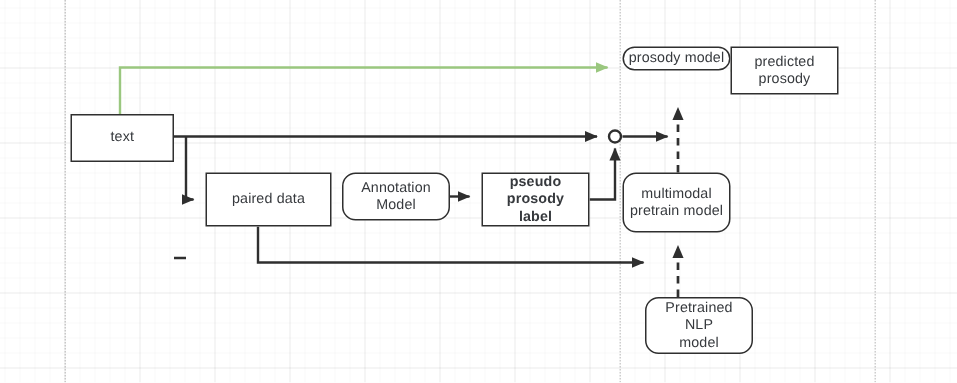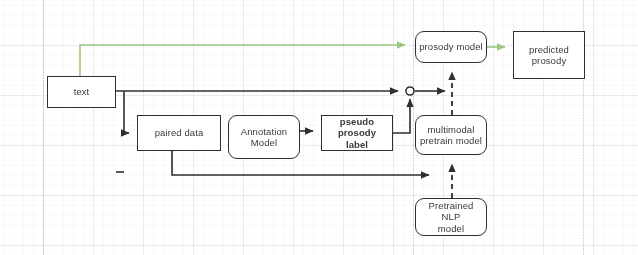--- a/index.html
+++ b/index.html
@@ -107,41 +107,41 @@
 
   <div class="node" style="left:47px;top:76px;width:69px;height:32px;">
     <span class="node-label">text</span>
   </div>
 
 
   <div class="node" style="left:137px;top:115px;width:84px;height:36px;">
     <span class="node-label">paired data</span>
   </div>
 
-  <div class="node rounded" style="left:228px;top:115px;width:72px;height:44px;">
+  <div class="node rounded" style="left:228px;top:115px;width:72px;height:32px;">
     <span class="node-label">Annotation Model</span>
   </div>
 
   <div class="node" style="left:321px;top:115px;width:72px;height:36px;font-weight:bold;">
     <span class="node-label">pseudo prosody
 label</span>
   </div>
 
   <div class="node rounded" style="left:415px;top:115px;width:72px;height:40px;align-items:center;">
     <span class="node-label">multimodal
 pretrain model</span>
   </div>
 
-  <div class="node rounded" style="left:415px;top:31px;width:72px;height:32px;">
+  <div class="node rounded" style="left:415px;top:31px;width:72px;height:16px;">
     <span class="node-label">prosody model</span>
   </div>
 
-  <div class="node" style="left:513px;top:31px;width:72px;height:48px;">
+  <div class="node" style="left:487px;top:31px;width:72px;height:32px;">
     <span class="node-label">predicted
 prosody</span>
   </div>
 
-  <div class="node rounded" style="left:415px;top:198px;width:72px;height:38px;">
+  <div class="node rounded" style="left:430px;top:198px;width:72px;height:38px;">
     <span class="node-label">Pretrained NLP
 model</span>
   </div>
 
 </div>
 
 </body></html>

